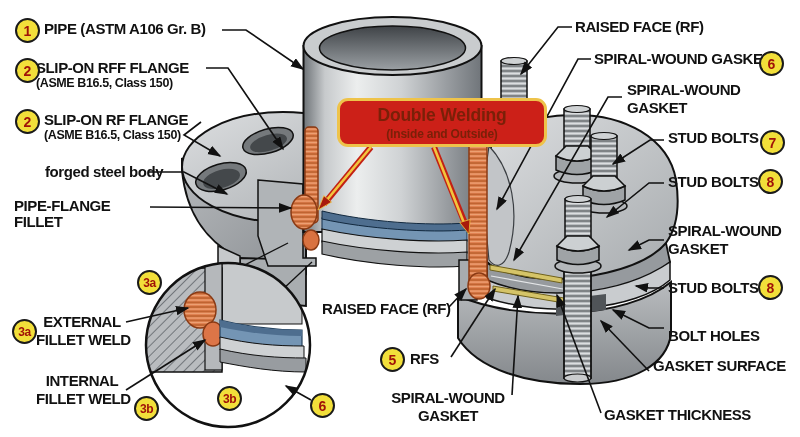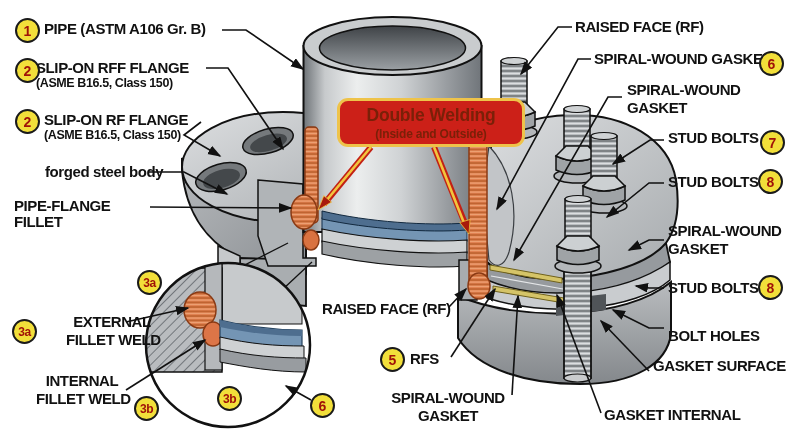--- a/index.html
+++ b/index.html
@@ -15,21 +15,21 @@
        letter-spacing:-0.4px;color:var(--label-text);white-space:nowrap;}
   .sub{font-size:12.5px;line-height:14px;}
   .two{line-height:18px;}
   .ctr{text-align:center;}
   .rgt{text-align:right;}
   .badge{position:absolute;width:25px;height:25px;border-radius:50%;
          background:var(--badge-fill);border:2px solid var(--badge-border);
          color:var(--badge-number);font-weight:bold;font-size:14px;
          display:flex;align-items:center;justify-content:center;box-sizing:border-box;}
   .badge.sm{font-size:12px;letter-spacing:-0.5px;}
-  .callout{position:absolute;left:337px;top:98px;width:188px;height:49px;
+  .callout{position:absolute;left:337px;top:98px;width:210px;height:49px;
            background:var(--callout-box-fill);border:3px solid var(--callout-box-border);
            border-radius:11px;color:var(--callout-box-text);text-align:center;
            font-weight:bold;box-sizing:border-box;padding-top:4px;letter-spacing:-0.2px;}
   .callout .l1{font-size:17.5px;line-height:20px;}
   .callout .l2{font-size:12px;line-height:19px;}
 </style>
 </head>
 <body>
 
 <div id="stage">
@@ -253,21 +253,21 @@
   <div class="sub">(ASME B16.5, Class 150)</div>
 </div>
 
 <div class="lbl" style="left:45px;top:164px;">forged steel body</div>
 
 <div class="lbl" style="left:14px;top:198px;">
   <div>PIPE-FLANGE</div>
   <div>FILLET</div>
 </div>
 
-<div class="lbl ctr two" style="left:36px;top:313px;width:92px;margin-left:30px;">
+<div class="lbl ctr two" style="left:36px;top:313px;width:92px;">
   <div>EXTERNAL</div>
   <div>FILLET WELD</div>
 </div>
 
 <div class="lbl ctr two" style="left:36px;top:372px;width:92px;">
   <div>INTERNAL</div>
   <div>FILLET WELD</div>
 </div>
 
 <div class="lbl rgt" style="left:322px;top:301px;width:122px;">RAISED FACE (RF)</div>
@@ -298,21 +298,21 @@
 </div>
 
 <div class="lbl" style="left:668px;top:280px;">STUD BOLTS</div>
 
 <div class="lbl" style="left:668px;top:328px;">BOLT HOLES</div>
 
 <div class="lbl two" style="left:653px;top:357px;">
   <div>GASKET SURFACE</div>
 </div>
 
-<div class="lbl" style="left:604px;top:407px;">GASKET INTERNAL</div>
+<div class="lbl" style="left:604px;top:407px;">GASKET THICKNESS</div>
 
 <div class="badge" style="left:15px;top:18px;">1</div>
 <div class="badge" style="left:15px;top:58px;">2</div>
 <div class="badge" style="left:15px;top:109px;">2</div>
 <div class="badge sm" style="left:137px;top:270px;">3a</div>
 <div class="badge sm" style="left:12px;top:319px;">3a</div>
 <div class="badge sm" style="left:134px;top:396px;">3b</div>
 <div class="badge sm" style="left:217px;top:386px;">3b</div>
 <div class="badge" style="left:380px;top:347px;">5</div>
 <div class="badge" style="left:310px;top:393px;">6</div>

